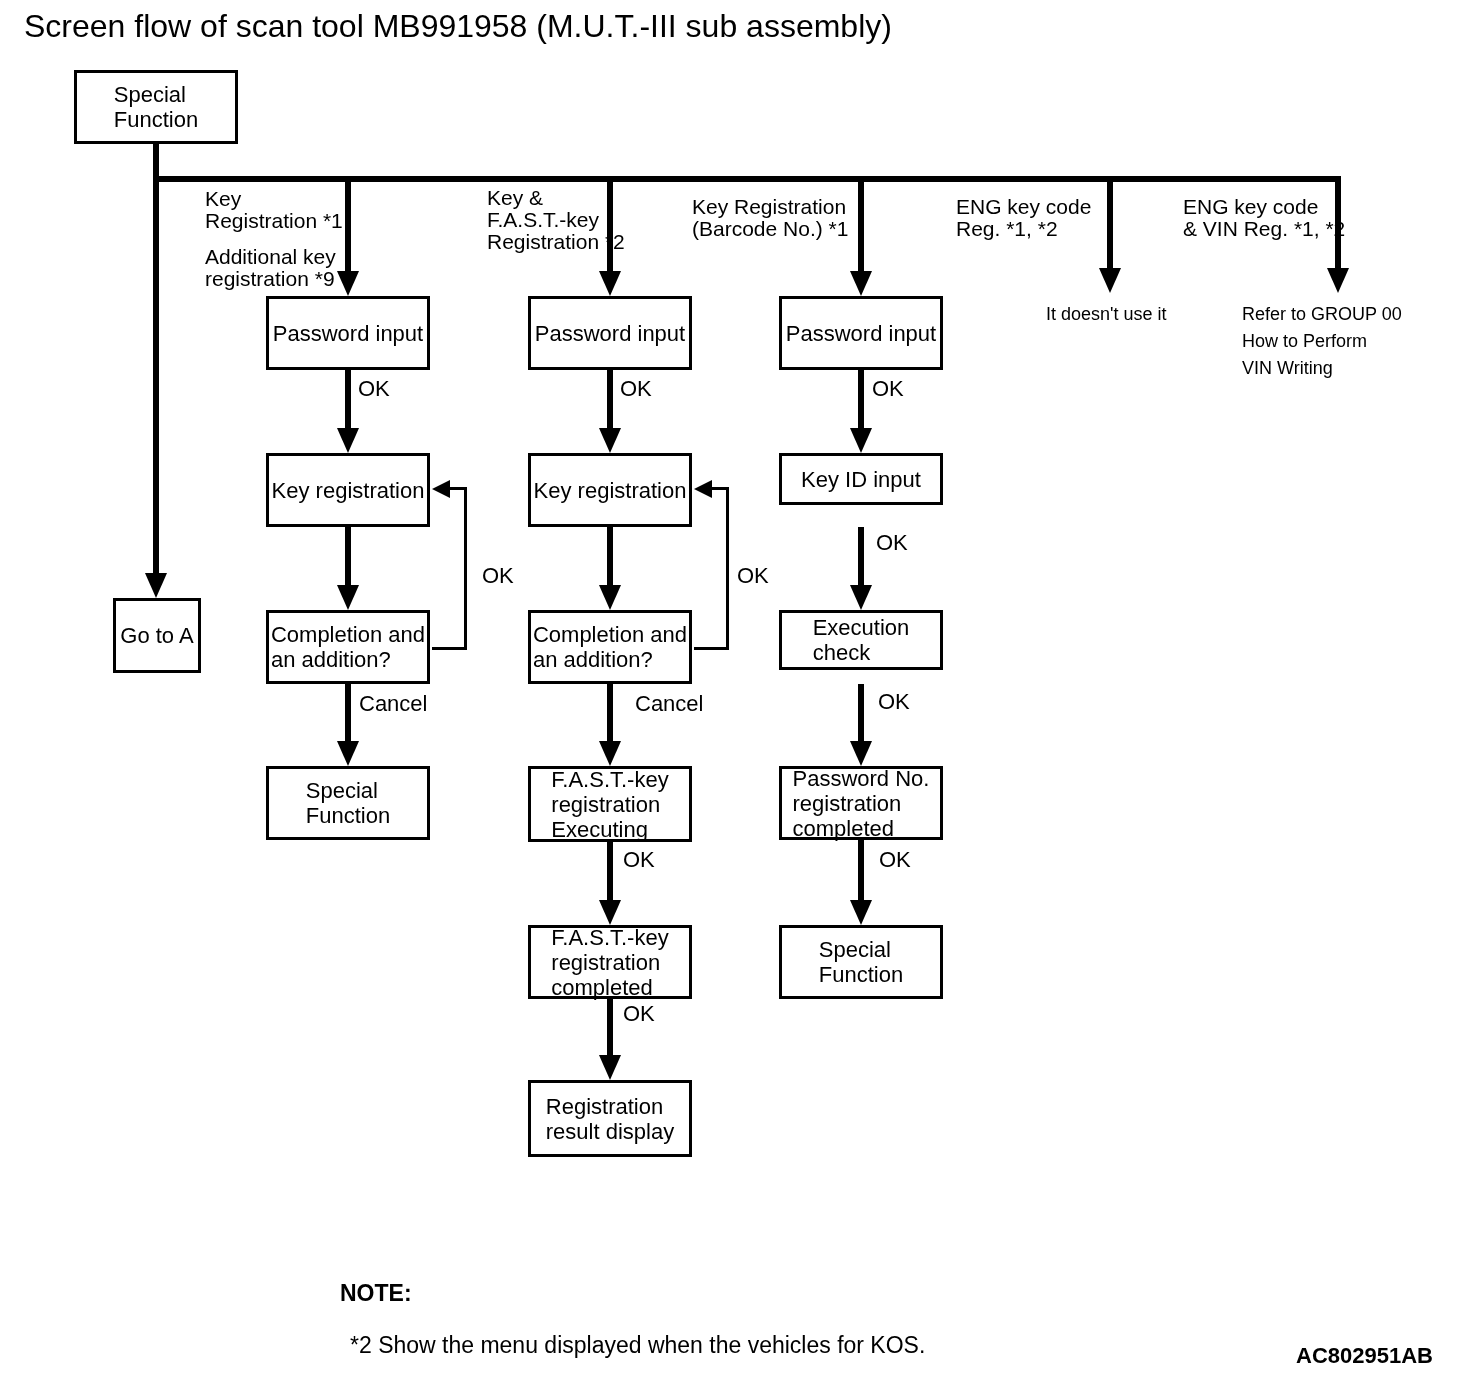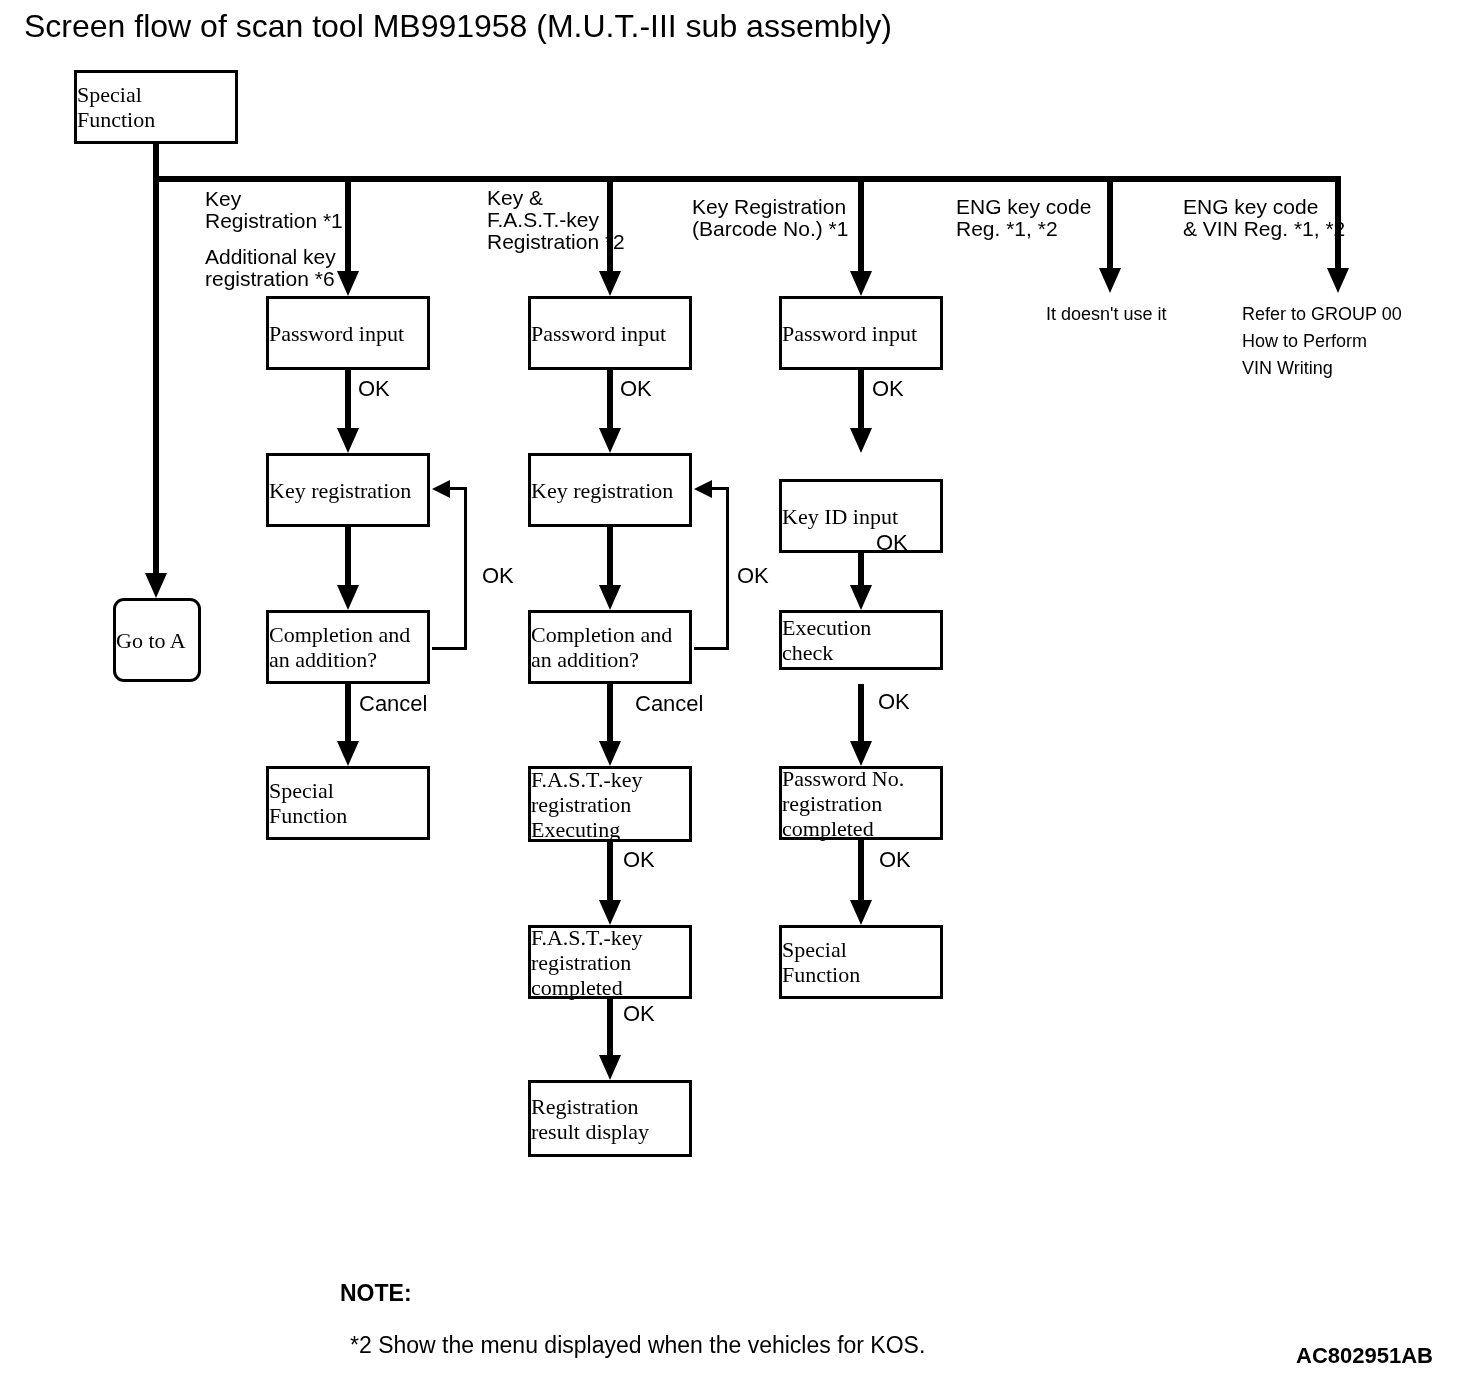--- a/index.html
+++ b/index.html
@@ -13,21 +13,21 @@
   }
   .title{
     position:absolute;left:24px;top:8px;
     font-size:32px;line-height:36px;color:#000;white-space:nowrap;
   }
   .box{
     position:absolute;
     box-sizing:border-box;
     border:3px solid #000;
     background:#fff;
-    display:flex;align-items:center;justify-content:flex-start;font-family:Liberation Serif, serif;
+    display:flex;align-items:center;justify-content:center;
   }
   .box .bt{
     font-size:22px;line-height:25px;
     text-align:left;white-space:pre-line;
   }
   .lbl{
     position:absolute;
     font-size:21px;line-height:22px;
     white-space:pre-line;
   }
@@ -120,21 +120,21 @@
   <div class="head-left" style="left:694px;top:480px;"></div>
   <div class="loopline" style="left:710px;top:487px;width:19px;height:3px;"></div>
   <div class="loopline" style="left:726px;top:487px;width:3px;height:163px;"></div>
   <div class="loopline" style="left:694px;top:647px;width:35px;height:3px;"></div>
 
   <div class="box" style="left:74px;top:70px;width:164px;height:74px;">
     <span class="bt">Special
 Function</span>
     </div>
 
-  <div class="box" style="left:113px;top:598px;width:88px;height:84px;border-radius:11px;">
+  <div class="box" style="left:113px;top:598px;width:88px;height:75px;">
     <span class="bt">Go to A</span>
     </div>
 
   <div class="box" style="left:266px;top:296px;width:164px;height:74px;">
     <span class="bt">Password input</span>
     </div>
   <div class="box" style="left:266px;top:453px;width:164px;height:74px;">
     <span class="bt">Key registration</span>
     </div>
   <div class="box" style="left:266px;top:610px;width:164px;height:74px;">
@@ -167,41 +167,41 @@
 completed</span>
     </div>
   <div class="box" style="left:528px;top:1080px;width:164px;height:77px;">
     <span class="bt">Registration
 result display</span>
     </div>
 
   <div class="box" style="left:779px;top:296px;width:164px;height:74px;">
     <span class="bt">Password input</span>
     </div>
-  <div class="box" style="left:779px;top:479px;width:164px;height:74px;">
+  <div class="box" style="left:779px;top:453px;width:164px;height:52px;">
     <span class="bt">Key ID input</span>
     </div>
   <div class="box" style="left:779px;top:610px;width:164px;height:60px;">
     <span class="bt">Execution
 check</span>
     </div>
   <div class="box" style="left:779px;top:766px;width:164px;height:74px;">
     <span class="bt">Password No.
 registration
 completed</span>
     </div>
   <div class="box" style="left:779px;top:925px;width:164px;height:74px;">
     <span class="bt">Special
 Function</span>
     </div>
 
   <div class="lbl" style="left:205px;top:188px;">Key
 Registration *1</div>
   <div class="lbl" style="left:205px;top:246px;">Additional key
-registration *6</div>
+registration *9</div>
   <div class="lbl" style="left:467px;top:187px;margin-left:20px;">Key &amp;
 F.A.S.T.-key
 Registration *2</div>
   <div class="lbl" style="left:692px;top:196px;">Key Registration
 (Barcode No.) *1</div>
   <div class="lbl" style="left:956px;top:196px;">ENG key code
 Reg. *1, *2</div>
   <div class="lbl" style="left:1183px;top:196px;">ENG key code
 &amp; VIN Reg. *1, *2</div>
 

